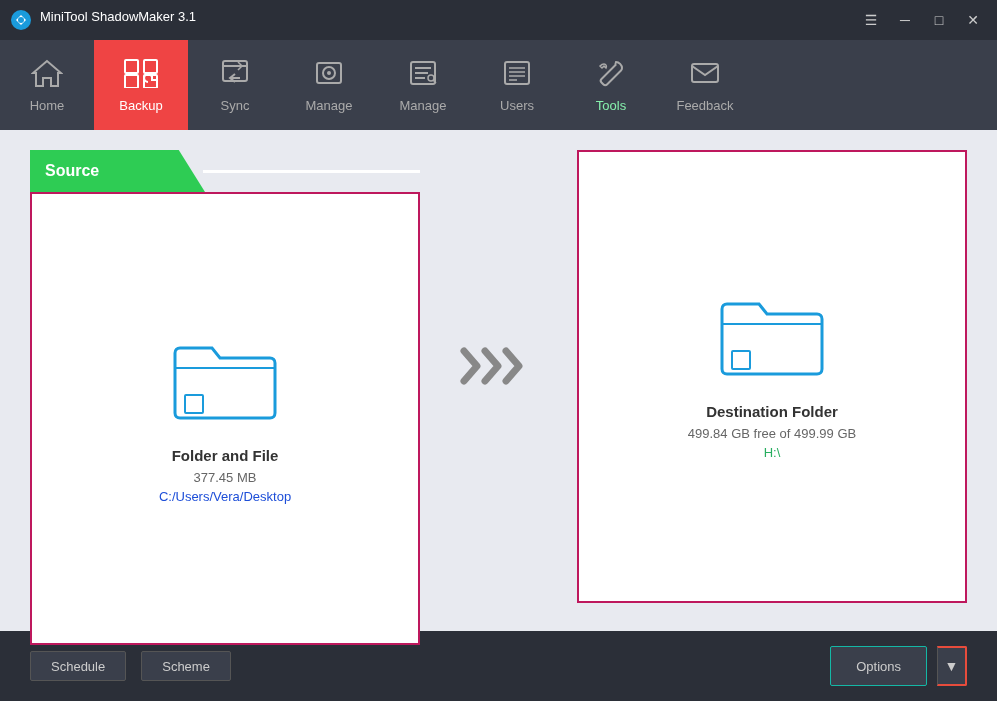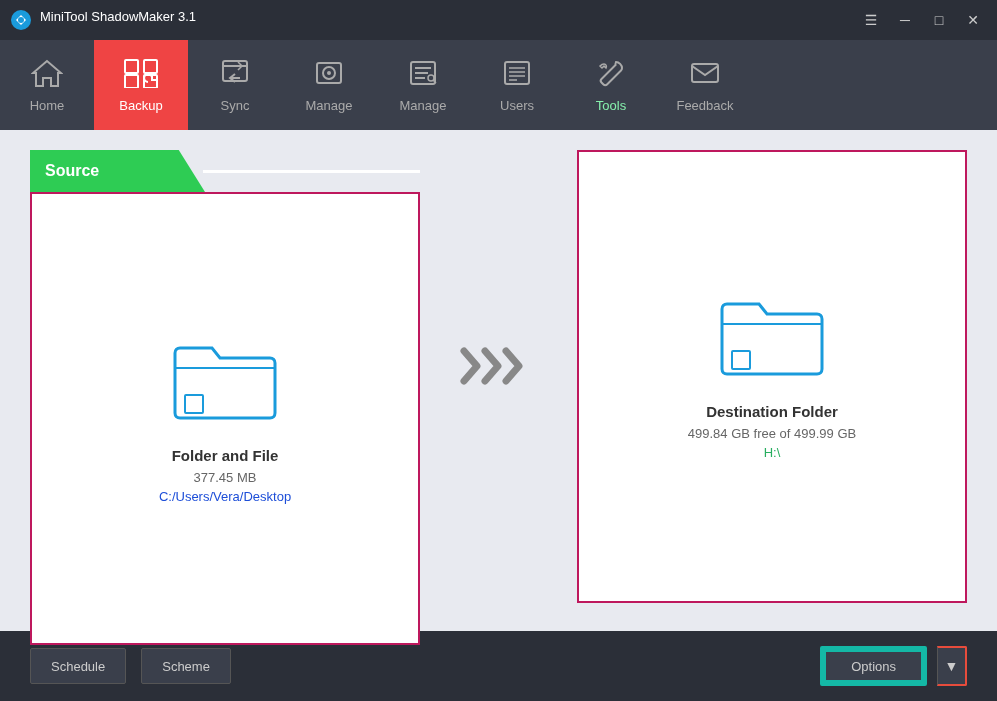--- a/index.html
+++ b/index.html
@@ -177,21 +177,21 @@
     }
     #bottom-left {
       display: flex;
       gap: 15px;
     }
     #bottom-right {
       display: flex;
       gap: 0;
     }
     .bottom-btn {
-      height: 36px;
+      height: 30px;
       padding: 0 20px;
       background: #3a3f4b;
       color: #ccc;
       border: 1px solid #555;
       font-size: 13px;
       cursor: pointer;
       display: flex;
       align-items: center;
       justify-content: center;
       border-radius: 2px;
@@ -223,21 +223,21 @@
       display: flex;
       align-items: center;
       justify-content: center;
       border-radius: 0 2px 2px 0;
     }
     .options-btn {
       height: 40px;
       padding: 0 25px;
       background: #3a3f4b;
       color: #ccc;
-      border: 6px solid #14b8a6;
+      border: 1px solid #14b8a6;
       font-size: 13px;
       cursor: pointer;
       display: flex;
       align-items: center;
       justify-content: center;
       border-radius: 2px;
       margin-right: 10px;
     }
   </style>
 </head>

